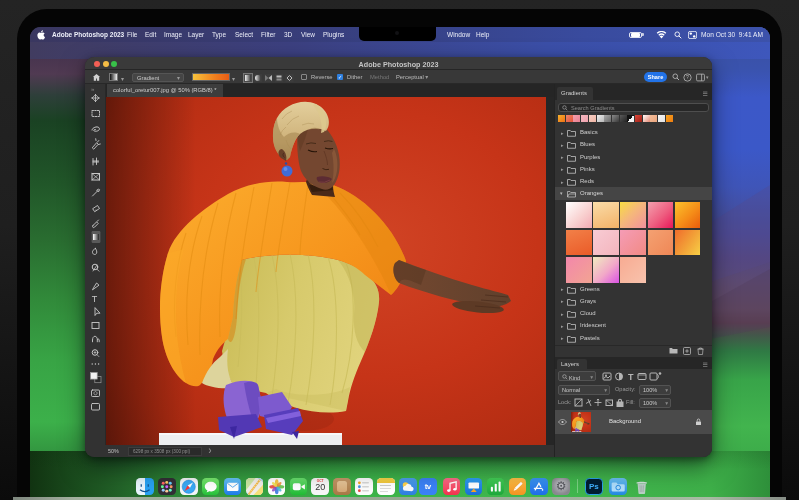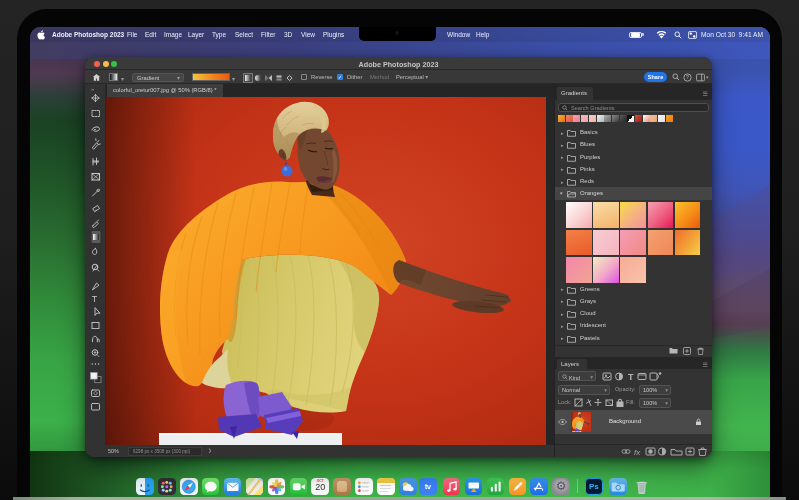--- a/index.html
+++ b/index.html
@@ -674,32 +674,17 @@
             <svg width="20" height="20" viewBox="30 0 400 348" preserveAspectRatio="none">
                 <use href="#personArt"></use>
               </svg>
           </div>
           <div style="position:absolute;left:54px;top:8px;color:#e0e0e0;font-size:6px">Background</div>
           <svg width="7" height="8" viewBox="0 0 14 16" style="position:absolute;left:140px;top:8px">
               <rect x="2" y="7" width="10" height="7" rx="1" fill="#cfcfcf"></rect>
               <path d="M4.5 7V4.5a2.5 2.5 0 015 0V7" fill="none" stroke="#cfcfcf" stroke-width="1.6"></path>
             </svg>
         </div>
-        <div style="position:absolute;left:0;top:360px;width:158px;height:13px;background:#333;border-top:1px solid #272727">
-          <svg width="86" height="9" viewBox="0 0 86 9" style="position:absolute;left:66px;top:2px" fill="none" stroke="#ababab" stroke-width="1">
-            <rect x="1" y="2.8" width="4.6" height="3.4" rx="1.7" stroke-width=".9"></rect>
-              <rect x="4.4" y="2.8" width="4.6" height="3.4" rx="1.7" stroke-width=".9"></rect>
-            <text x="13" y="7.5" font-size="8" fill="#ababab" stroke="none" font-style="italic">fx</text>
-            <rect x="25" y="1" width="9 " height="7" rx="1"></rect>
-              <circle cx="29.5" cy="4.5" r="2.2" fill="#ababab" stroke="none"></circle>
-            <circle cx="41" cy="4.5" r="3.6"></circle>
-              <path d="M41 .9v7.2a3.6 3.6 0 000-7.2z" fill="#ababab" stroke="none"></path>
-            <path d="M50 2.5h4l1 1.5h6v4H50z"></path>
-            <rect x="65" y="1" width="8" height="7" rx="1"></rect>
-              <path d="M69 2.5v4M67 4.5h4" stroke-width=".9"></path>
-            <path d="M78 2.5h7l-.7 6h-5.6zM77.5 2.5h8M80.5 2.5V1h2.5v1.5" stroke-width=".9"></path>
-          </svg>
-        </div>
       </div>
     </div>
   </div>
   <div id="lip"></div>
 </div>
 
 </body></html>

